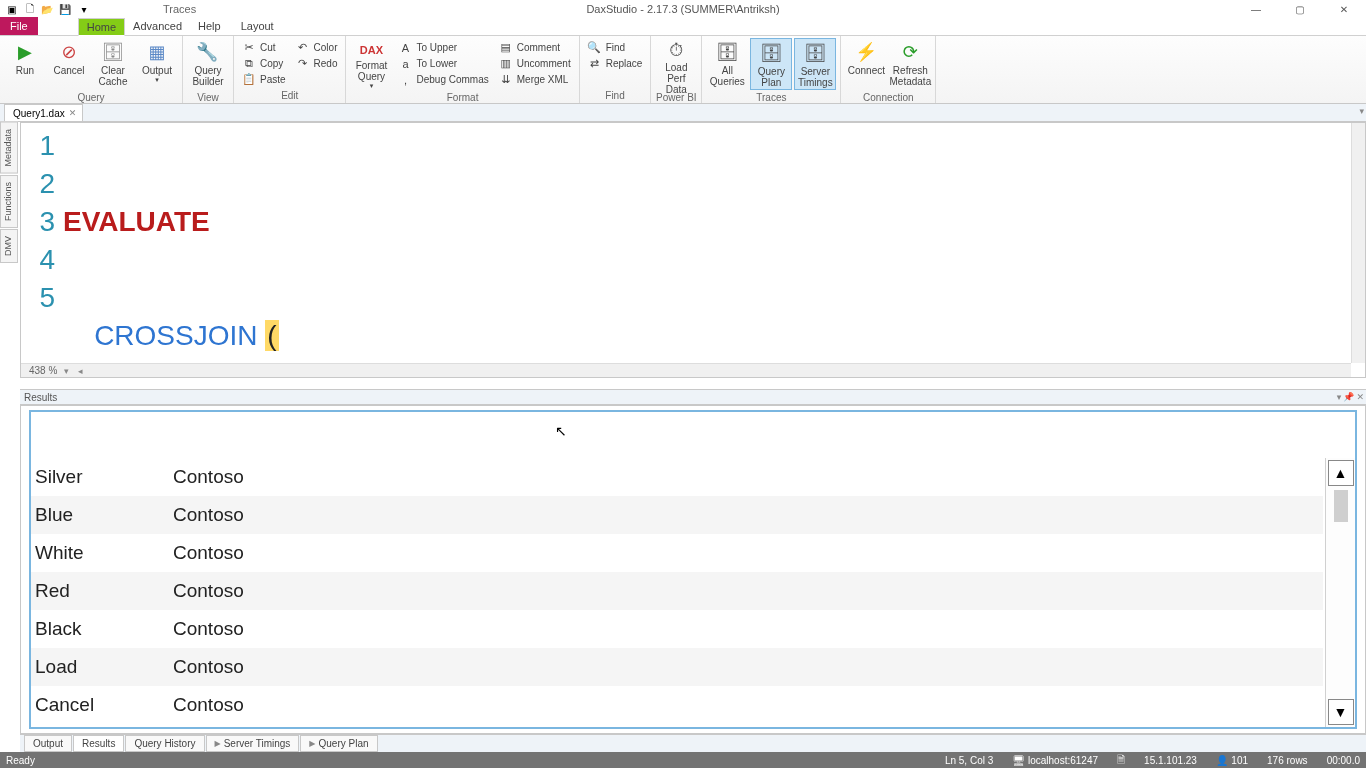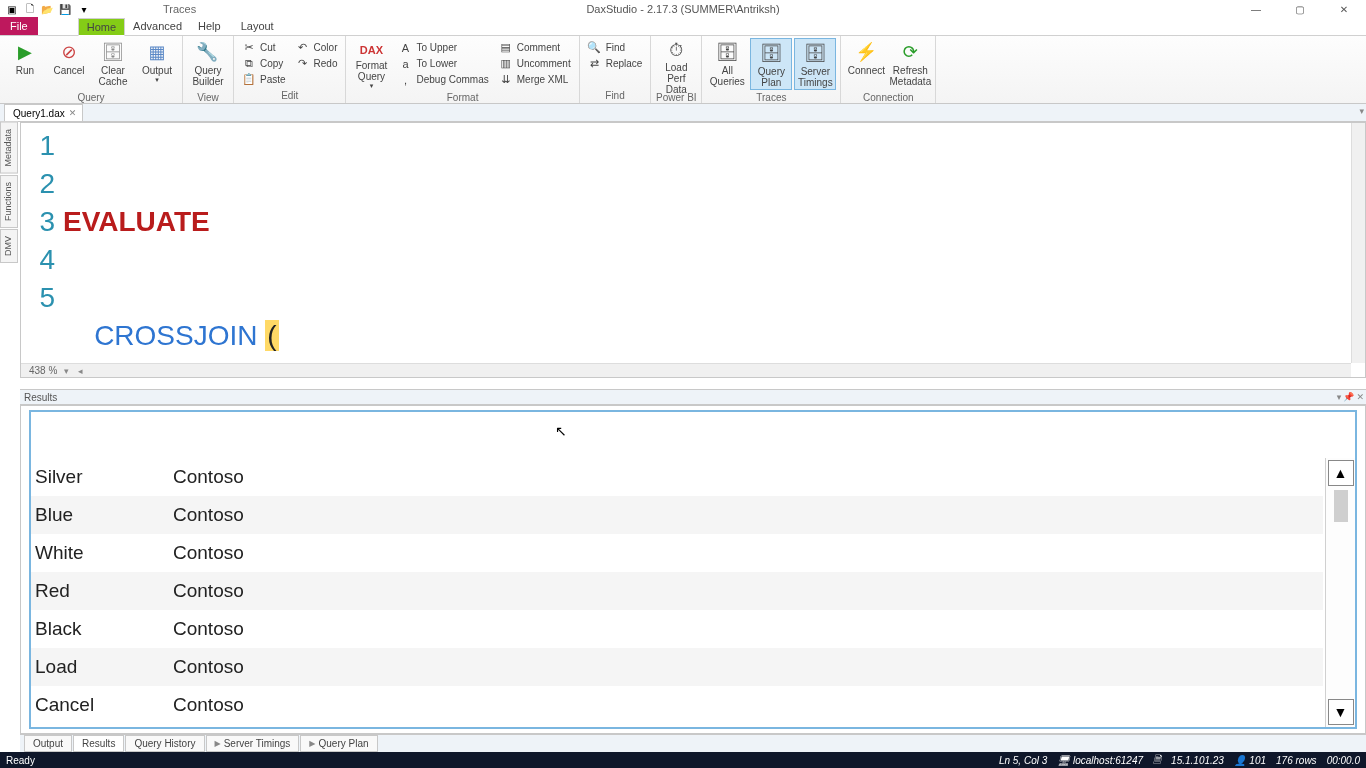--- a/index.html
+++ b/index.html
@@ -76,22 +76,22 @@
 .rsb-btn { width: 26px; height: 26px; border: 1px solid #888; display: flex; align-items: center; justify-content: center; margin: 2px; font-size: 14px; background: #fff; }
 .rsb-thumb { width: 14px; height: 32px; background: #cfcfcf; position: absolute; top: 32px; left: 8px; }
 
 
 .bottom-tabs { position: absolute; left: 20px; right: 0; bottom: 16px; height: 18px; background: #eef3f8; border-top: 1px solid #c8c8c8; display: flex; align-items: center; padding-left: 4px; }
 .btab { font-size: 10px; padding: 2px 8px; border: 1px solid #c8c8c8; background: #f9f9f9; margin-right: 1px; color: #444; display: flex; align-items: center; gap: 3px; }
 .btab.active { background: #fff; }
 .btab .tri { font-size: 8px; color: #888; }
 
 
-.status-bar { position: absolute; left: 0; right: 0; bottom: 0; height: 16px; background: #0f172a; color: #fff; font-size: 10px; display: flex; align-items: center; padding: 0 6px; justify-content: space-between; }
-.status-right { display: flex; gap: 10px; align-items: center; font-style: italic; }
+.status-bar { position: absolute; left: 0; right: 0; bottom: 0; height: 16px; background: #737373; color: #fff; font-size: 10px; display: flex; align-items: center; padding: 0 6px; justify-content: space-between; }
+.status-right { display: flex; gap: 19px; align-items: center; }
 .status-seg { display: flex; align-items: center; gap: 3px; }
 
 .cursor-overlay { position: absolute; left: 555px; top: 423px; font-size: 14px; color: #000; pointer-events: none; }
 </style>
 </head>
 <body>
 
 <div class="title-bar">
   <div class="qat">
     <span class="qat-item">▣</span>

